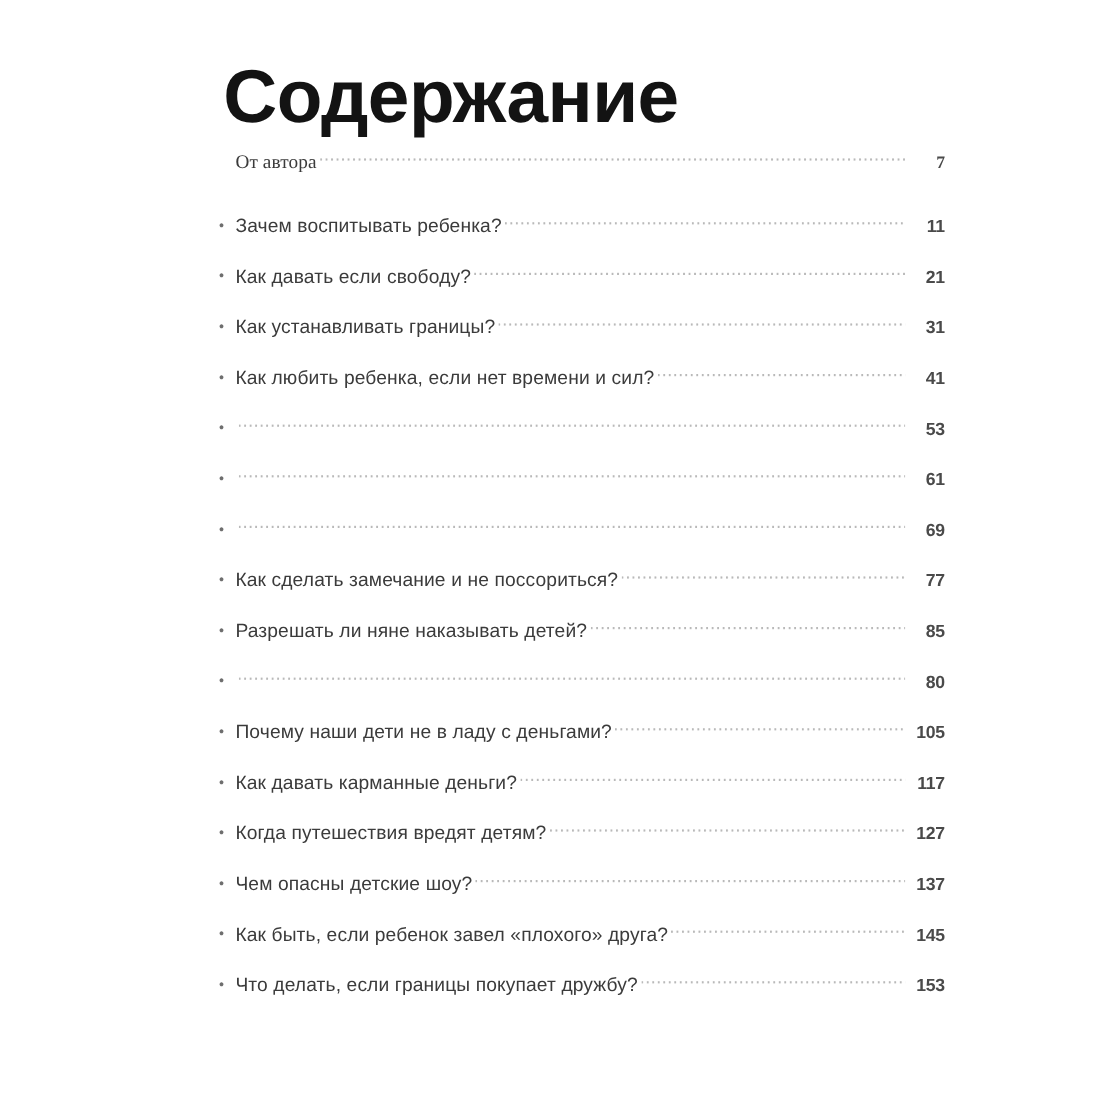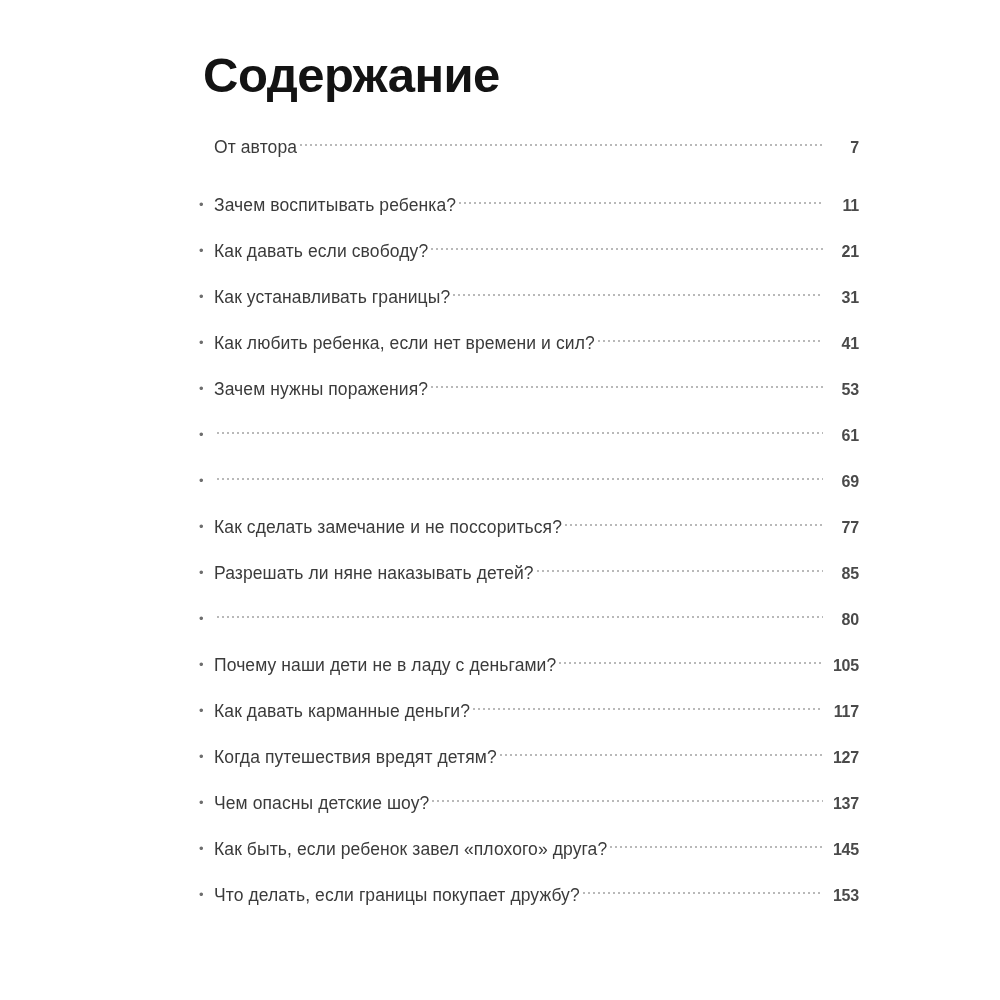--- a/index.html
+++ b/index.html
@@ -22,21 +22,21 @@
     height: 1000px;
     background: #ffffff;
     box-sizing: border-box;
   }
 
   
   .toc-title {
     position: absolute;
     left: 203px;
     top: 11px;
-    font-size: 49px;
+    font-size: 68px;
     line-height: 62px;
     font-weight: 800;
     letter-spacing: -0.5px;
     color: #131313;
     white-space: nowrap;
     text-align: center;
   }
 
   
   .toc-list {
@@ -103,21 +103,21 @@
     font-size: 16px;
     line-height: 24px;
     font-weight: 600;
     color: #4a4a4a;
     text-align: right;
     letter-spacing: -0.2px;
     white-space: nowrap;
   }
 
   
-  .toc-group-front .toc-row { height: 42px; }
+  .toc-group-front .toc-row { height: 42px; font-family: Liberation Serif, serif; }
 </style>
 </head>
 <body>
 
 <div class="page">
 
   <h1 class="toc-title">Содержание</h1>
 
   <div class="toc-list">
     <div class="toc-group-front">
@@ -148,21 +148,20 @@
           <span class="page-num">31</span>
         </div>
         <div class="toc-row">
           <span class="bullet">•</span>
           <span class="label">Как любить ребенка, если нет времени и сил?</span>
           <span class="leader"></span>
           <span class="page-num">41</span>
         </div>
         <div class="toc-row">
           <span class="bullet">•</span>
-          <span class="label">Зачем нужны поражения?</span>
           <span class="leader"></span>
           <span class="page-num">53</span>
         </div>
         <div class="toc-row">
           <span class="bullet">•</span>
           <span class="leader"></span>
           <span class="page-num">61</span>
         </div>
         <div class="toc-row">
           <span class="bullet">•</span>

